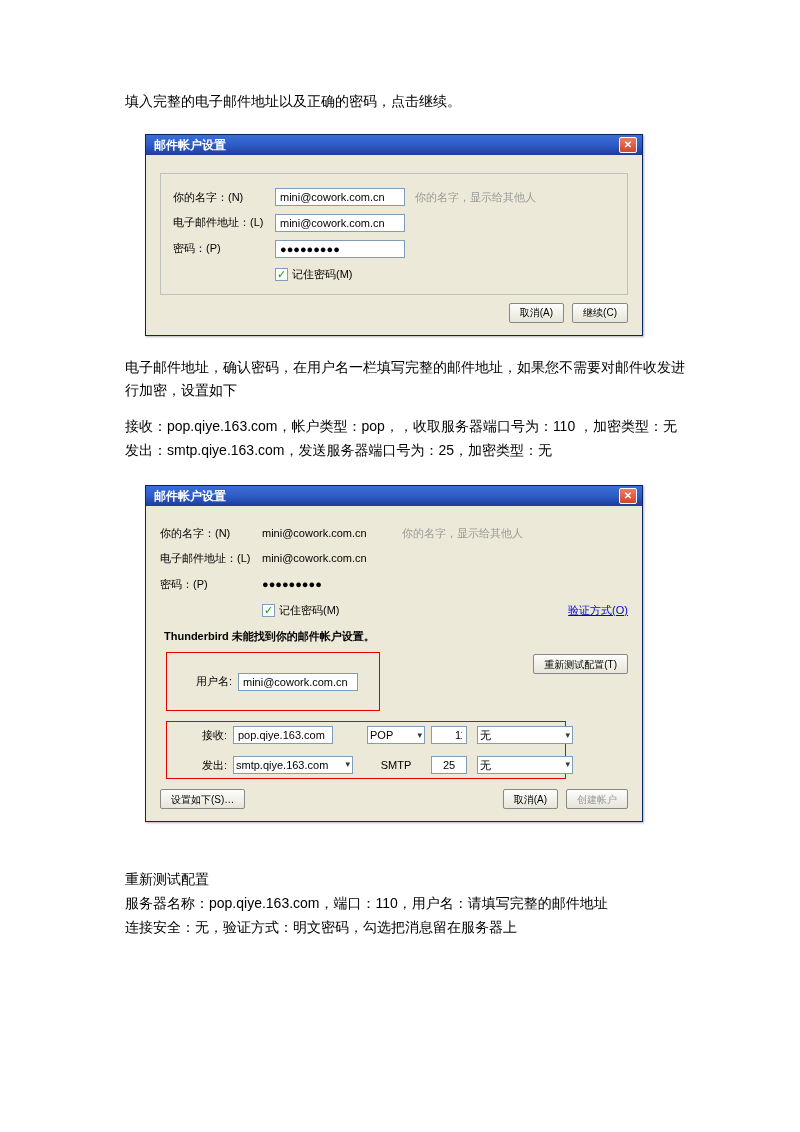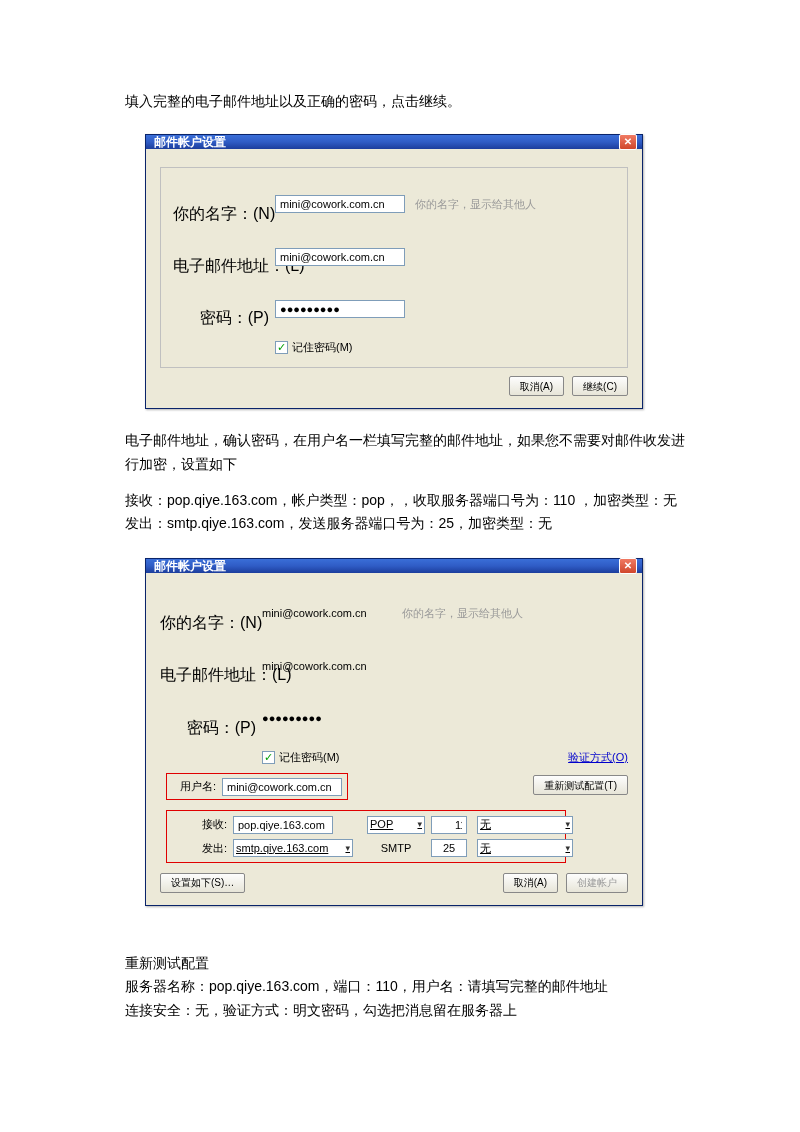--- a/index.html
+++ b/index.html
@@ -23,21 +23,21 @@
 }
 .titlebar {
   background: linear-gradient(to bottom, #3a6ed8 0%, #2f5cc5 50%, #1c3d9c 100%);
   color: #fff;
   font-size: 12px;
   font-weight: bold;
   padding: 4px 5px 4px 8px;
   display: flex;
   justify-content: space-between;
   align-items: center;
-  height: 14px;
+  height: 20px;
 }
 .closebtn {
   width: 18px; height: 16px;
   background: linear-gradient(to bottom, #f07a63, #d0472c);
   border: 1px solid #fff;
   border-radius: 2px;
   display: flex; align-items: center; justify-content: center;
   color: #fff; font-size: 10px; font-weight: bold;
   line-height: 1;
 }
@@ -53,24 +53,22 @@
   margin-bottom: 8px;
 }
 .frow {
   display: flex;
   align-items: center;
   margin-bottom: 7px;
   gap: 6px;
 }
 .flabel {
   width: 96px;
-  text-align: right;
-  font-size: 16px;
+  font-size: 11px;
   white-space: nowrap;
-  margin-top: 18px;
 }
 .finput {
   height: 18px;
   border: 1px solid #7f9db9;
   background: #fff;
   padding: 0 4px;
   font-size: 11px;
   font-family: "SimSun", sans-serif;
 }
 .hint { color: #999; font-size: 11px; margin-left: 4px; }
@@ -88,34 +86,33 @@
   padding: 0 10px;
   font-size: 10px;
   background: linear-gradient(to bottom, #fdfdfd, #e7e5d8);
   border: 1px solid #888;
   border-radius: 2px;
   display: inline-flex; align-items: center;
   font-family: "SimSun", sans-serif;
 }
 .link { color: #0000cc; text-decoration: underline; font-size: 11px; }
 .section-title { font-weight: bold; font-size: 11px; margin: 8px 0 6px 4px; }
-.red-box { border: 1px solid #e00000; padding: 1px; }
+.red-box { border: 1px solid #e00000; padding: 17px; }
 .server-grid {
   display: grid;
   grid-template-columns: 50px 128px 58px 40px 96px;
-  gap: 5px 6px;
+  gap: 11px 6px;
   align-items: center;
   margin-left: 6px;
 }
 .server-grid .flabel2 { text-align: right; font-size: 11px; }
 .sel {
   height: 18px; border: 1px solid #7f9db9; background: #fff;
   font-size: 11px; padding: 0 2px; display: flex; align-items: center;
   justify-content: space-between;
-  text-decoration: underline;
 }
 .sel .arrow { font-size: 9px; color: #333; }
 .smalltxt { font-size: 11px; text-align: center; }
 .bottom-row { display: flex; justify-content: space-between; margin-top: 10px; }
 .dialog2 { width: 498px; }
 </style>
 </head>
 <body>
 
 
@@ -182,20 +179,21 @@
       <span>●●●●●●●●●</span>
     </div>
     <div class="frow" style="justify-content:space-between">
       <div class="checkbox-row" style="margin-left:102px">
         <span class="cb">✓</span>
         <span>记住密码(M)</span>
       </div>
       <span class="link">验证方式(O)</span>
     </div>
 
+    <div class="section-title">Thunderbird 未能找到你的邮件帐户设置。</div>
 
     <div class="red-box" style="display:inline-block; margin-left:6px; margin-bottom:6px;">
       <div style="display:flex; align-items:center; gap:6px; padding:2px 4px;">
         <span class="flabel2" style="width:44px; text-align:right">用户名:</span>
         <input class="finput" style="width: 120px;" value="mini@cowork.com.cn">
       </div>
     </div>
     <span class="btn" style="float:right; margin-top:2px">重新测试配置(T)</span>
     <div style="clear:both"></div>
 

